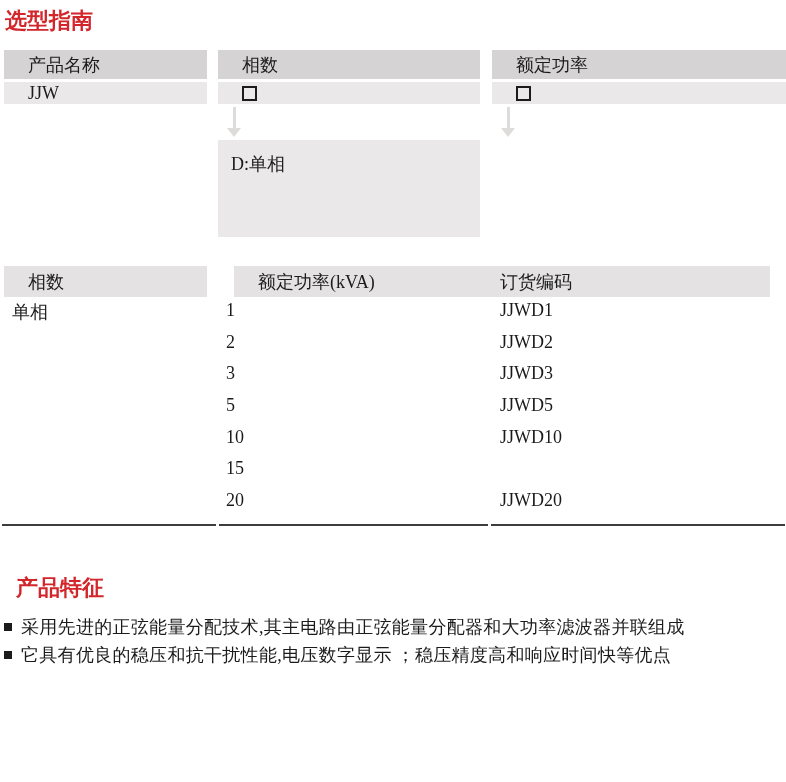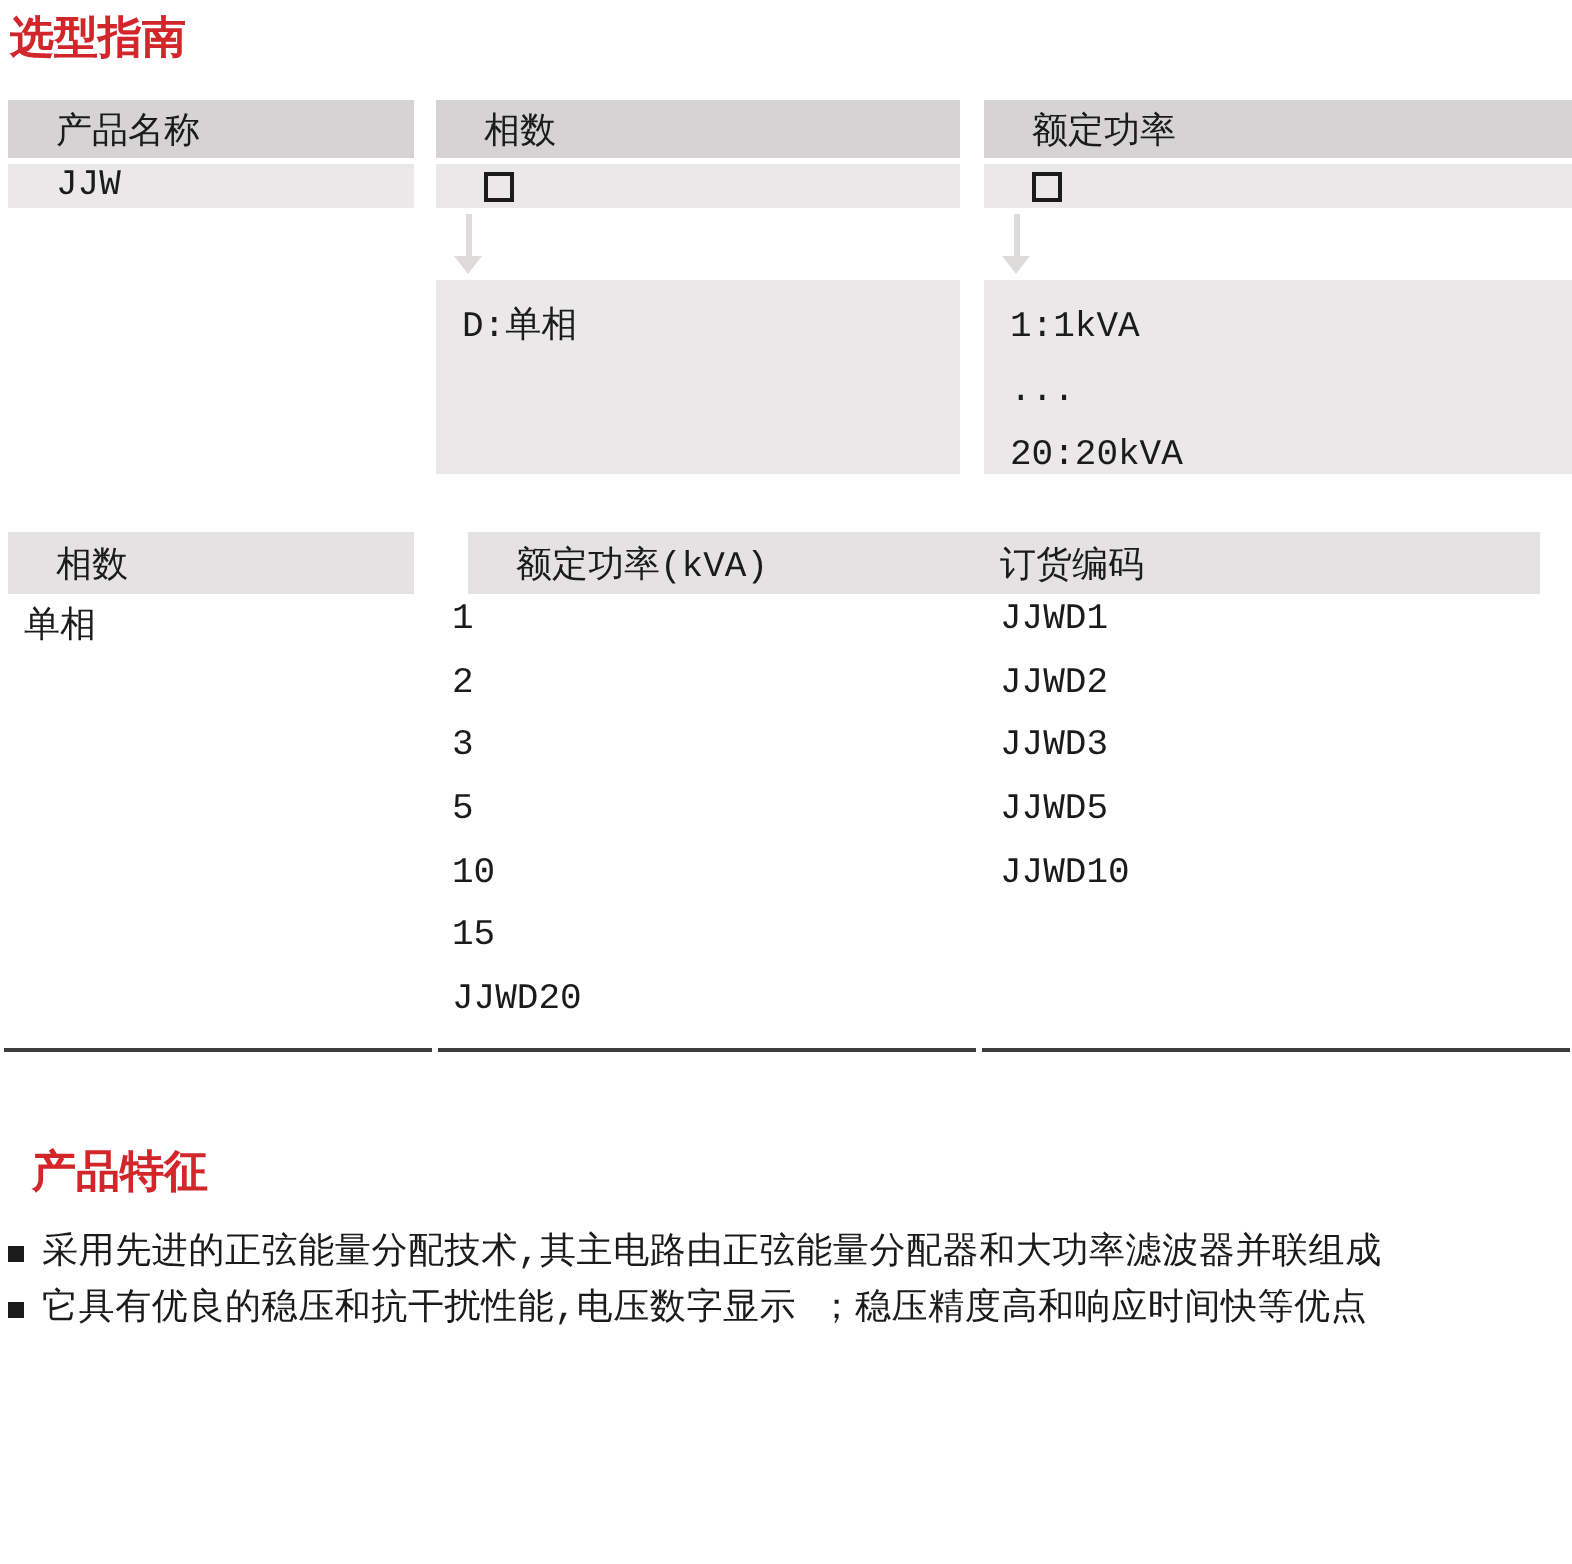--- a/index.html
+++ b/index.html
@@ -7,21 +7,21 @@
     --header-gray:#d5d3d3;
     --subheader-gray:#e4e2e2;
     --light-gray:#eae8e8;
     --text:#1b1b1b;
     --arrow-gray:#dedcdb;
     --divider-dark:#3d3d3d;
   }
   html,body{margin:0;padding:0;background:#ffffff;}
   .page{
     position:relative;width:786px;height:782px;background:#ffffff;overflow:hidden;
-    font-family:Liberation Mono, monospace;color:var(--text);
+    font-family:Liberation Serif, serif;color:var(--text);
   }
   .abs{position:absolute;}
   .section-title{
     font-size:22px;font-weight:bold;color:var(--accent-red);line-height:25px;white-space:nowrap;
   }
   .cell{
     box-sizing:border-box;display:flex;align-items:center;
     padding-left:24px;font-size:18px;white-space:nowrap;
   }
   .cell.header{background:var(--header-gray);}
@@ -81,25 +81,20 @@
     <div class="arrow-head"></div>
   </div>
   <div class="abs arrow" style="left:501px;top:107px;">
     <div class="arrow-shaft"></div>
     <div class="arrow-head"></div>
   </div>
 
   <div class="abs option-box" style="left:218px;top:140px;width:262px;height:97px;">
     <div class="option-line">D:单相</div>
   </div>
-  <div class="abs option-box" style="left:492px;top:140px;width:294px;height:97px;">
-    <div class="option-line">1:1kVA</div>
-    <div class="option-line">...</div>
-    <div class="option-line">20:20kVA</div>
-  </div>
 
   <div class="abs cell subheader" style="left:4px;top:266px;width:203px;height:31px;">相数</div>
   <div class="abs cell subheader" style="left:234px;top:266px;width:262px;height:31px;">额定功率(kVA)</div>
   <div class="abs cell subheader" style="left:476px;top:266px;width:294px;height:31px;">订货编码</div>
 
   <div class="abs" style="left:0;top:300px;width:786px;">
     <div class="trow">
       <div class="rc1">单相</div>
       <div class="rc2">1</div>
       <div class="rc3">JJWD1</div>
@@ -123,20 +118,21 @@
       <div class="rc1"></div>
       <div class="rc2">10</div>
       <div class="rc3">JJWD10</div>
     </div>
     <div class="trow">
       <div class="rc1"></div>
       <div class="rc2">15</div>
     </div>
     <div class="trow">
       <div class="rc1"></div>
+      <div class="rc2">20</div>
       <div class="rc3">JJWD20</div>
     </div>
   </div>
 
   <div class="abs divider-seg" style="left:2px;top:524px;width:214px;"></div>
   <div class="abs divider-seg" style="left:219px;top:524px;width:269px;"></div>
   <div class="abs divider-seg" style="left:491px;top:524px;width:294px;"></div>
 
   <div class="abs section-title" style="left:16px;top:575px;">产品特征</div>
 

